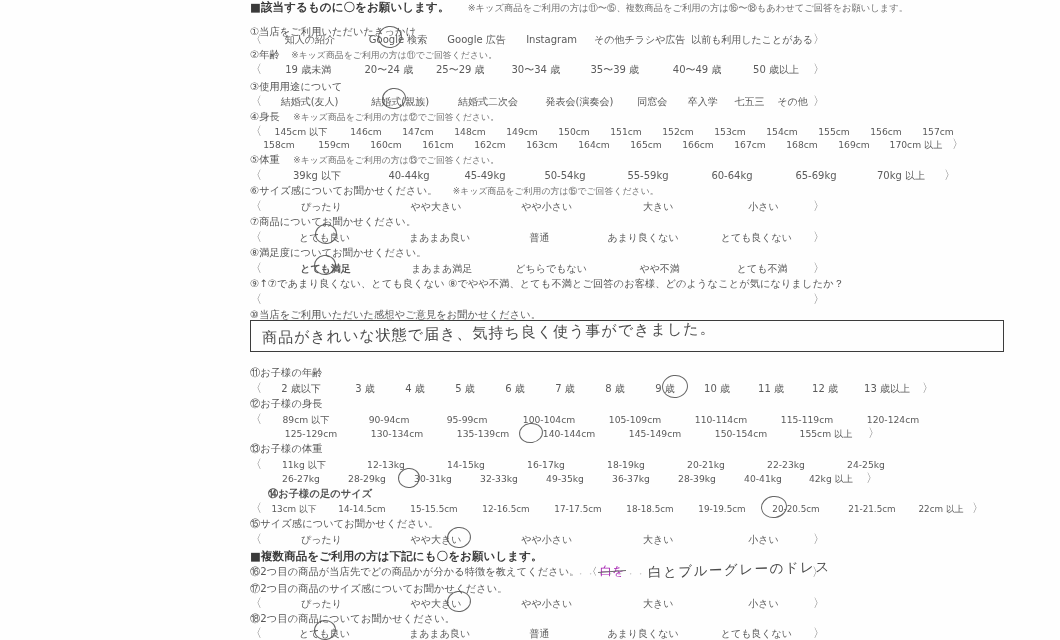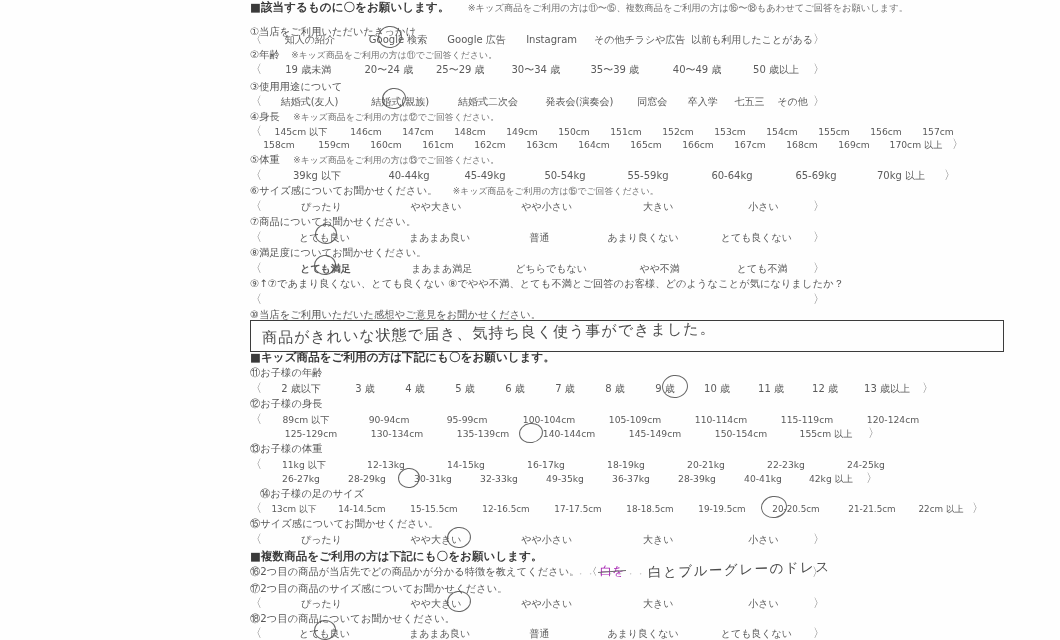--- a/index.html
+++ b/index.html
@@ -290,21 +290,20 @@
   <div class="row choices" style="left:250px; top:293px; width:575px;">
     <span class="brk">〈</span>
     <span class="opt" style="width:555px;"></span>
     <span class="brk">〉</span>
   </div>
 
   <div class="row qlabel" style="left:250px; top:310px;">⑩当店をご利用いただいた感想やご意見をお聞かせください。</div>
   <div class="commentbox" style="left:250px; top:320px; width:752px; height:30px;"></div>
   <div class="handwriting hw-main" style="left:262px; top:324px;">商品がきれいな状態で届き、気持ち良く使う事ができました。</div>
 
-  <div class="row heading" style="left:250px; top:352px;">■キッズ商品をご利用の方は下記にも〇をお願いします。</div>
 
   <div class="row qlabel" style="left:250px; top:368px;">⑪お子様の年齢</div>
   <div class="row choices" style="left:250px; top:382px;">
     <span class="brk">〈</span>
     <span class="opt" style="width:78px;">2 歳以下</span>
     <span class="opt" style="width:50px;">3 歳</span>
     <span class="opt" style="width:50px;">4 歳</span>
     <span class="opt" style="width:50px;">5 歳</span>
     <span class="opt" style="width:50px;">6 歳</span>
     <span class="opt" style="width:50px;">7 歳</span>
@@ -361,21 +360,21 @@
     <span class="opt small" style="width:66px;">32-33kg</span>
     <span class="opt small" style="width:66px;">49-35kg</span>
     <span class="opt small" style="width:66px;">36-37kg</span>
     <span class="opt small" style="width:66px;">28-39kg</span>
     <span class="opt small" style="width:66px;">40-41kg</span>
     <span class="opt small" style="width:70px;">42kg 以上</span>
     <span class="brk">〉</span>
   </div>
   <div class="circle" style="left:398px; top:468px; width:20px; height:18px;"></div>
 
-  <div class="row qlabel" style="left:260px; top:489px;">⑭お子様の足のサイズ</div>
+  <div class="row qlabel" style="left:268px; top:489px;font-weight:bold;">⑭お子様の足のサイズ</div>
   <div class="row choices" style="left:250px; top:502px;">
     <span class="brk">〈</span>
     <span class="opt tiny" style="width:64px;">13cm 以下</span>
     <span class="opt tiny" style="width:72px;">14-14.5cm</span>
     <span class="opt tiny" style="width:72px;">15-15.5cm</span>
     <span class="opt tiny" style="width:72px;">12-16.5cm</span>
     <span class="opt tiny" style="width:72px;">17-17.5cm</span>
     <span class="opt tiny" style="width:72px;">18-18.5cm</span>
     <span class="opt tiny" style="width:72px;">19-19.5cm</span>
     <span class="opt tiny" style="width:76px;">20-20.5cm</span>

